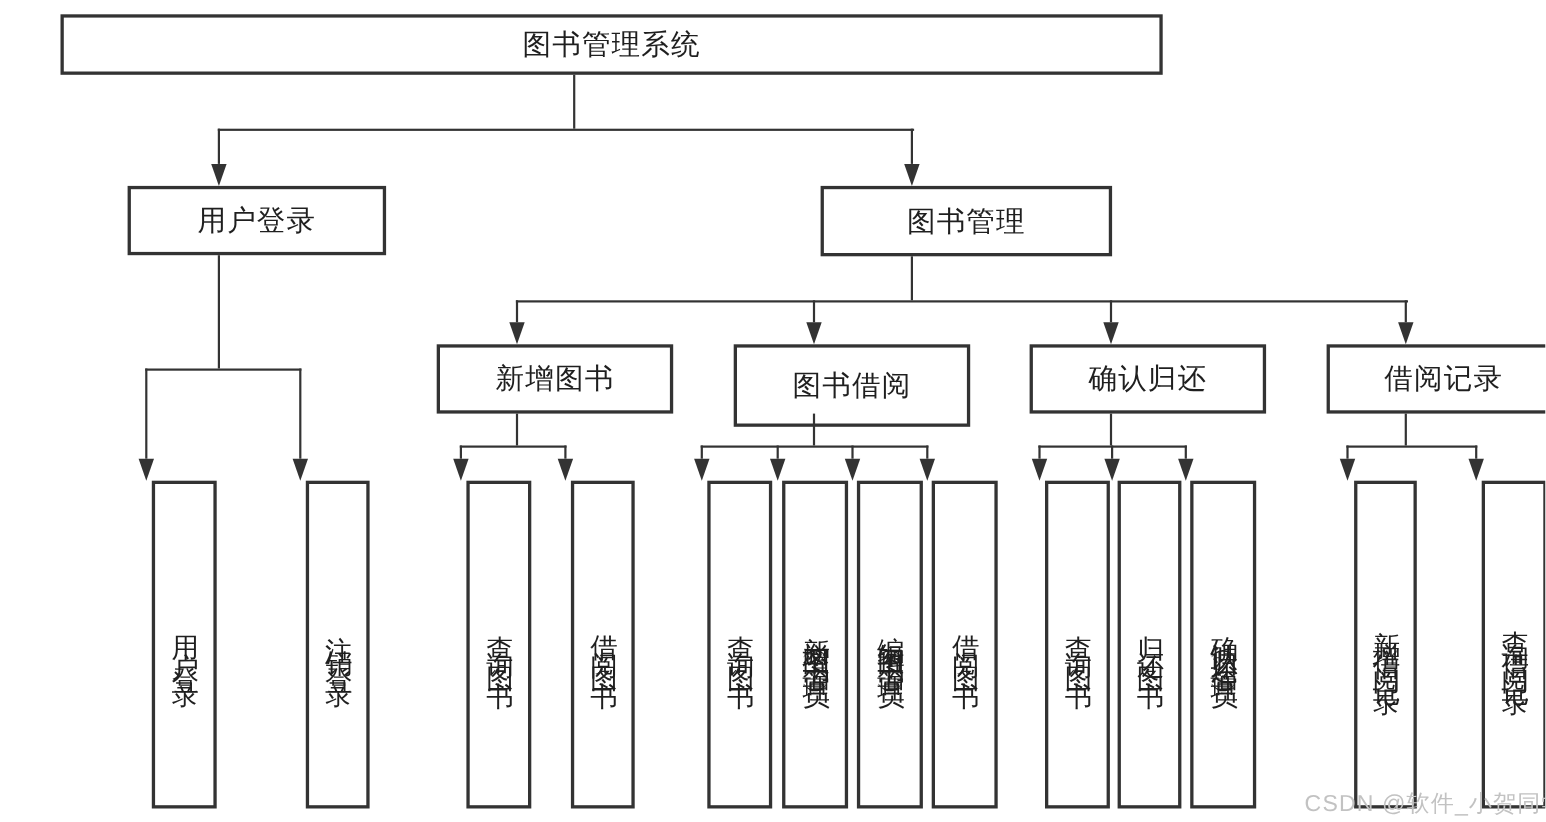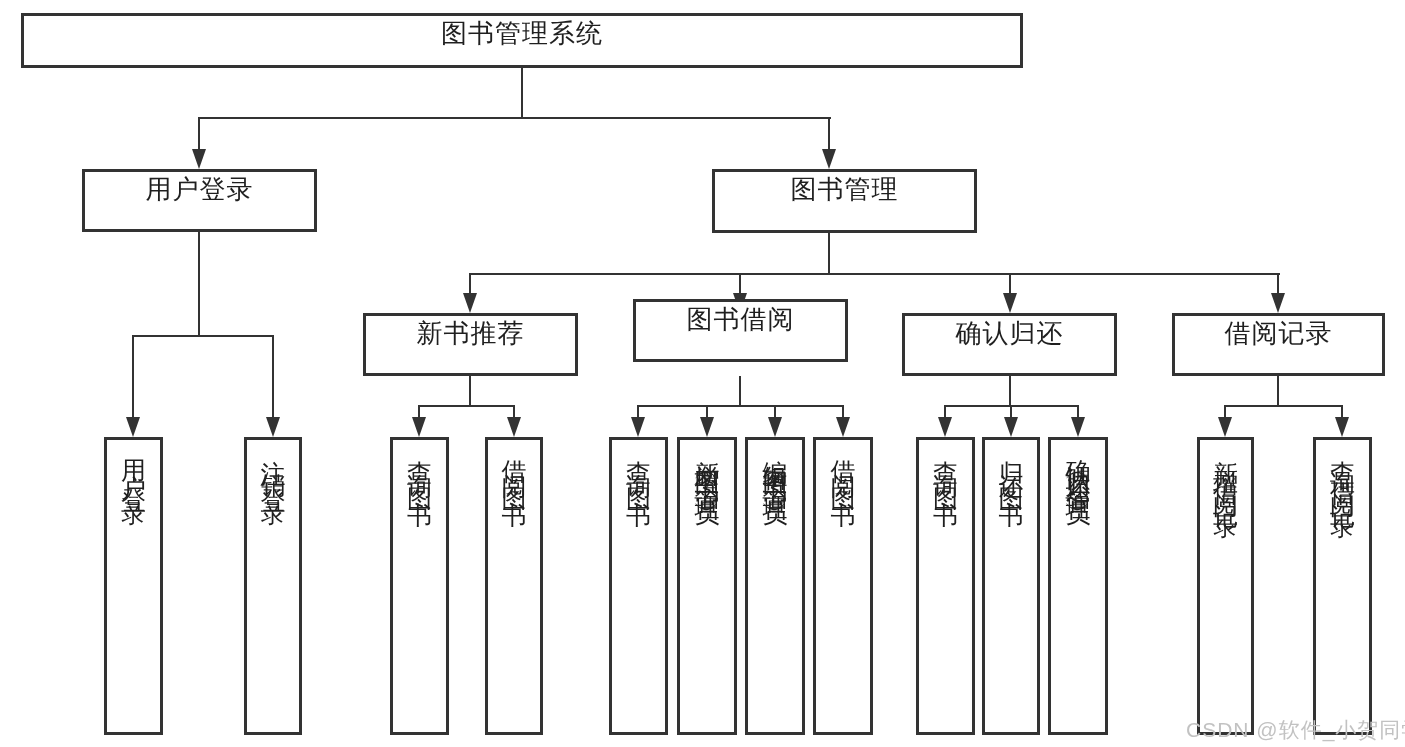--- a/index.html
+++ b/index.html
@@ -3,21 +3,21 @@
 <meta charset="utf-8">
 <style>
   :root { --line:#333333; --text:#1f1f1f; --bg:#ffffff; }
   html,body { margin:0; padding:0; background:var(--bg); }
   .canvas {
     position:relative; width:1405px; height:747px; background:var(--bg);
     font-family:"Liberation Sans", sans-serif; color:var(--text); overflow:hidden;
   }
   .box {
     position:absolute; box-sizing:border-box; border:3px solid var(--line);
-    background:var(--bg); display:flex; align-items:flex-start; justify-content:center;
+    background:var(--bg); display:flex; align-items:center; justify-content:center;margin-left:34px;
   }
   .hbox { font-size:26px; letter-spacing:1px; }
   .vbox {
     top:437px; height:298px; font-size:25px;
   }
   .vbox span {
     writing-mode:vertical-rl; text-orientation:mixed; line-height:1;
     display:block;
   }
   .ls-wide span   { letter-spacing:14px; }
@@ -70,23 +70,23 @@
   <div class="vl" style="left:469px;top:273px;height:20px"></div>
   <div class="arr" style="left:463px;top:293px"></div>
   <div class="vl" style="left:739px;top:273px;height:20px"></div>
   <div class="arr" style="left:733px;top:293px"></div>
   <div class="vl" style="left:1009px;top:273px;height:20px"></div>
   <div class="arr" style="left:1003px;top:293px"></div>
   <div class="vl" style="left:1277px;top:273px;height:20px"></div>
   <div class="arr" style="left:1271px;top:293px"></div>
 
   <div class="box hbox" style="left:363px;top:313px;width:215px;height:63px">
-    <span>新书推荐</span>
+    <span>新增图书</span>
   </div>
-  <div class="box hbox" style="left:633px;top:299px;width:215px;height:63px">
+  <div class="box hbox" style="left:633px;top:313px;width:215px;height:75px">
     <span>图书借阅</span>
   </div>
   <div class="box hbox" style="left:902px;top:313px;width:215px;height:63px">
     <span>确认归还</span>
   </div>
   <div class="box hbox" style="left:1172px;top:313px;width:213px;height:63px">
     <span>借阅记录</span>
   </div>
 
   <div class="vl" style="left:469px;top:376px;height:29px"></div>

